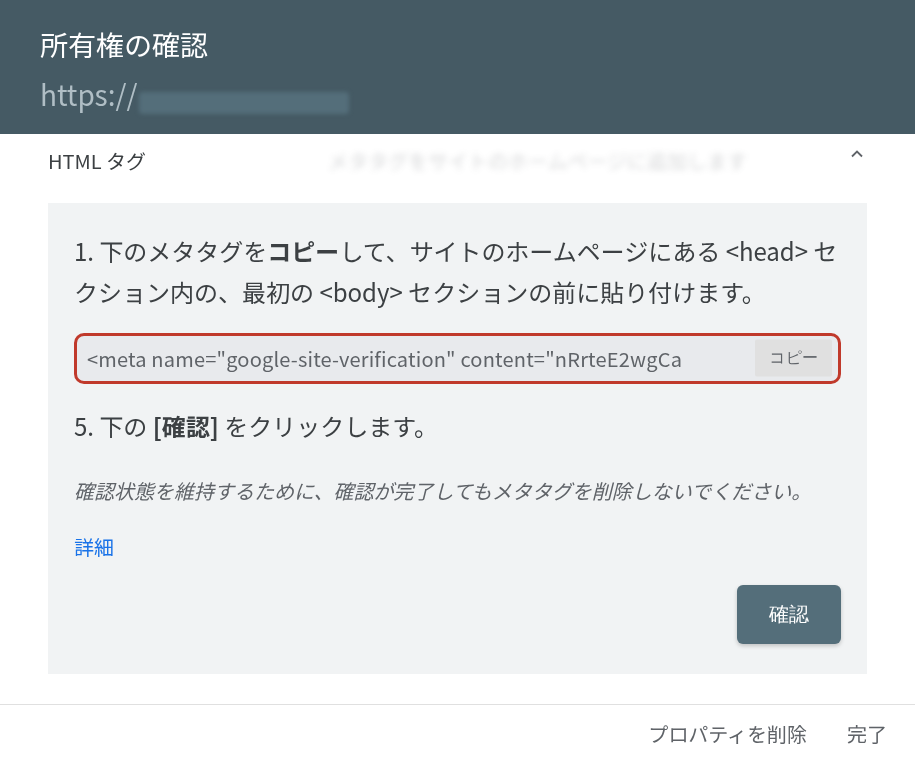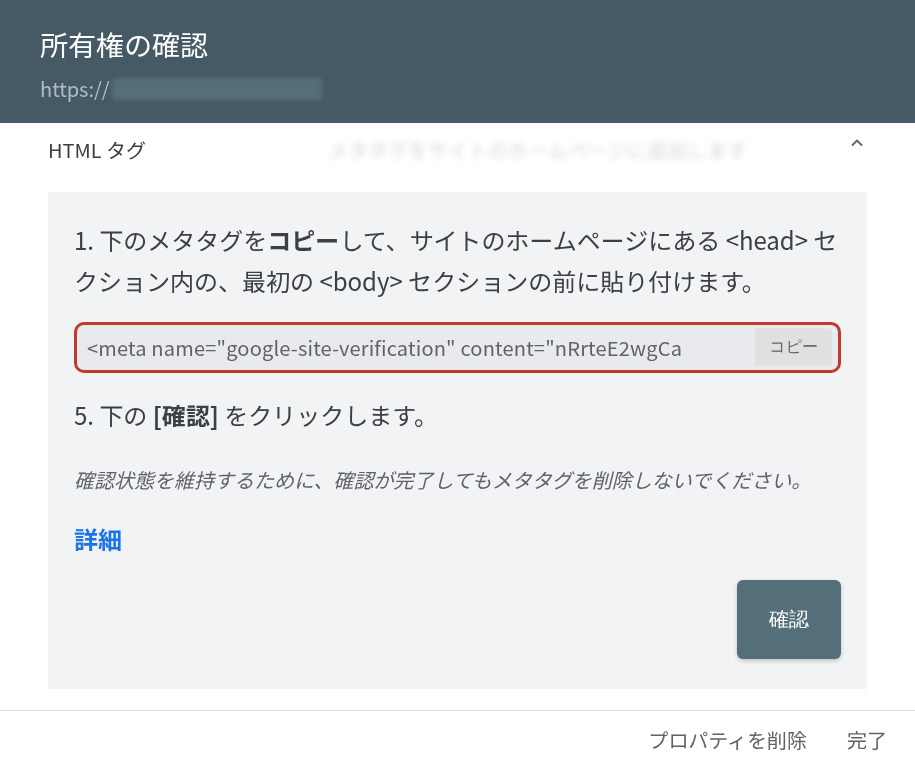--- a/index.html
+++ b/index.html
@@ -15,24 +15,24 @@
     background: #455a64;
     color: #fff;
     padding: 24px 24px 20px 40px;
   }
   .header-title {
     font-size: 28px;
     font-weight: 400;
     margin-bottom: 10px;
   }
   .header-url {
-    font-size: 20px;
+    font-size: 28px;
     color: #b0bec5;
     display: flex;
-    align-items: center;
+    align-items: flex-end;
   }
   .url-blur {
     display: inline-block;
     width: 210px;
     height: 22px;
     background: #546e7a;
     border-radius: 4px;
     filter: blur(2px);
     margin-left: 2px;
   }
@@ -108,43 +108,42 @@
   }
   .note {
     font-size: 20px;
     line-height: 1.7;
     color: #5f6368;
     margin: 28px 0 24px 0;
     font-style: italic;
   }
   .link {
     color: #1a73e8;
-    font-size: 24px;
+    font-size: 20px;
     text-decoration: none;
     cursor: pointer;
-    font-weight: bold;
   }
   .panel-actions {
     display: flex;
     justify-content: flex-end;
     margin-top: 24px;
   }
   .primary-btn {
     background: #546e7a;
     color: #fff;
     border: none;
-    padding: 26px 32px;
+    padding: 16px 32px;
     font-size: 20px;
     border-radius: 6px;
     box-shadow: 0 2px 4px rgba(0,0,0,0.2);
     cursor: pointer;
   }
   .footer {
     position: absolute;
-    bottom: 10px;
+    bottom: 16px;
     left: 0;
     right: 0;
     height: 58px;
     border-top: 1px solid #e0e0e0;
     display: flex;
     justify-content: flex-end;
     align-items: center;
     padding: 0 28px;
     gap: 40px;
     background: #fff;

